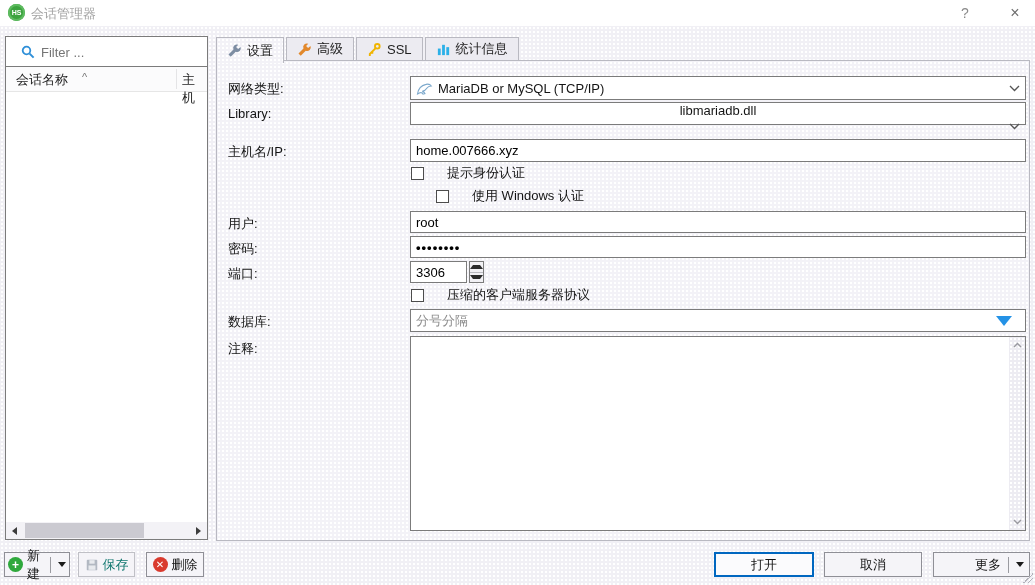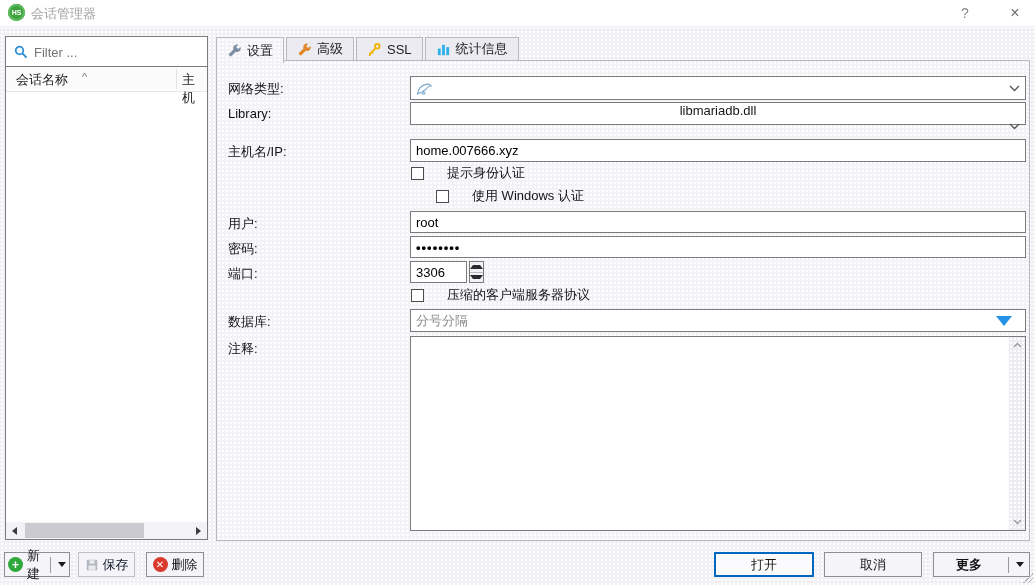--- a/index.html
+++ b/index.html
@@ -18,21 +18,21 @@
   .appicon{position:absolute;left:8px;top:4px;width:17px;height:17px;border-radius:50%;
            background:#3da33f;display:flex;align-items:center;justify-content:center;
            color:#fff;font-size:7px;font-weight:bold;box-shadow:inset 0 0 0 2px #5dbb5f;}
   .wtitle{position:absolute;left:31px;top:5px;color:#a3a3a3;font-size:13px;}
   .whelp{position:absolute;left:952px;top:2px;width:26px;height:22px;text-align:center;
          line-height:22px;color:#8a8a8a;font-size:14px;cursor:default;}
   .wclose{position:absolute;left:1000px;top:2px;width:30px;height:22px;text-align:center;
           line-height:22px;color:#6f6f6f;font-size:16px;cursor:default;}
   
   .filterbox{position:absolute;left:5px;top:36px;width:203px;height:32px;background:#fff;
-             border:1px solid #7b7b7b;box-sizing:border-box;display:flex;align-items:center;padding:0 8px;}
+             border:1px solid #7b7b7b;box-sizing:border-box;display:flex;align-items:center;padding:0 15px;}
   .filterbox input{border:none;outline:none;flex:1;font:inherit;color:#4a4a4a;background:transparent;margin-left:4px;min-width:0;}
   .slist{position:absolute;left:5px;top:66px;width:203px;height:474px;background:#fff;
          border:1px solid #7b7b7b;box-sizing:border-box;overflow:hidden;}
   .slhead{position:relative;height:24px;background:#fbfbfc;border-bottom:1px solid #e6e6e6;}
   .slhead .c1{position:absolute;left:10px;top:4px;color:#222;}
   .slhead .sort{position:absolute;left:76px;top:4px;color:#777;font-size:11px;}
   .slhead .div{position:absolute;left:170px;top:2px;bottom:2px;width:1px;background:#e4e4e6;}
   .slhead .c2{position:absolute;left:176px;top:4px;color:#222;}
   .srow{position:absolute;left:0;top:25px;width:100%;height:23px;background:#d6d5da;}
   .srow .nm{position:absolute;left:50px;top:4px;}
@@ -70,21 +70,21 @@
   .vscroll{position:absolute;right:0;top:0;width:16px;height:100%;background:#edecf2;
            background-image:radial-gradient(circle,#ffffff 0.8px,rgba(255,255,255,0) 1px);background-size:4px 4px;}
   .vbtn{position:absolute;left:0;width:16px;height:16px;display:flex;align-items:center;justify-content:center;}
   
   .btn{position:absolute;top:552px;height:25px;box-sizing:border-box;border:1px solid #8f8f96;
        background:#f5f4f8;display:flex;align-items:center;justify-content:center;gap:4px;
        font-size:13px;color:#141414;cursor:default;}
   .btn.split{justify-content:flex-start;padding:0 3px;}
   .btn .sep{width:1px;height:16px;background:#9a9aa0;margin:0 3px;}
   .caret{width:0;height:0;border-left:4px solid transparent;border-right:4px solid transparent;border-top:5px solid #1a1a1a;}
-  .btn.disabled{color:#0f172a;border-color:#c0c0c6;}
+  .btn.disabled{color:#0f766e;border-color:#c0c0c6;}
   .btn.default{border:2px solid #0067c0;background:#fbfbfd;}
   .circleicon{width:15px;height:15px;border-radius:50%;display:flex;align-items:center;justify-content:center;
               color:#fff;font-size:12px;font-weight:bold;line-height:1;flex:none;}
   .grip{position:absolute;right:2px;bottom:2px;width:10px;height:10px;
         background-image:linear-gradient(135deg,transparent 50%,#b3b3bb 50%,#b3b3bb 58%,transparent 58%,transparent 72%,#b3b3bb 72%,#b3b3bb 80%,transparent 80%);}
   svg{display:block;flex:none;}
 </style>
 </head>
 <body>
 
@@ -176,20 +176,21 @@
   <div class="flabel" style="top:265px;">端口:</div>
   <div class="flabel" style="top:313px;">数据库:</div>
   <div class="flabel" style="top:340px;">注释:</div>
 
   <div class="field" style="top:76px;height:24px;">
     <span>
       <svg width="17" height="15" viewBox="0 0 17 15">
           <path d="M1.5 13 C2.2 8 5.5 4.4 10 3.4 C12 2.9 14.2 3.4 15.3 5 C13.2 5 11.6 5.9 10.8 7.3 C10 8.7 8.4 9.9 6.3 10.4 C7.7 10.7 8.6 11.5 9 12.7 L7.1 13.2 C6.6 12 5.4 11.4 3.9 11.8 Z" fill="none" stroke="#7da9cc" stroke-width="1.1"></path>
         </svg>
     </span>
+    <span>MariaDB or MySQL (TCP/IP)</span>
     <span class="chev">
       <svg width="11" height="7" viewBox="0 0 11 7">
           <path d="M1 1 L5.5 5.5 L10 1" stroke="#555" stroke-width="1.3" fill="none"></path>
         </svg>
     </span>
   </div>
 
   <div class="field" style="top:102px;height:23px;flex-direction:column;">
     <span>libmariadb.dll</span>
     <span class="chev">
@@ -276,19 +277,19 @@
     <span>删除</span>
   </div>
 
   <div class="btn default" style="left:714px;width:100px;">
     <span>打开</span>
   </div>
   <div class="btn" style="left:824px;width:98px;">
     <span>取消</span>
   </div>
   <div class="btn split" style="left:933px;width:97px;">
-    <span style="flex:1;text-align:center;font-weight:bold;">更多</span>
+    <span style="flex:1;text-align:right;">更多</span>
     <span class="sep"></span>
     <span class="caret" style="margin-right:2px;"></span>
   </div>
 
   <div class="grip"></div>
 </div>
 
 </body></html>

